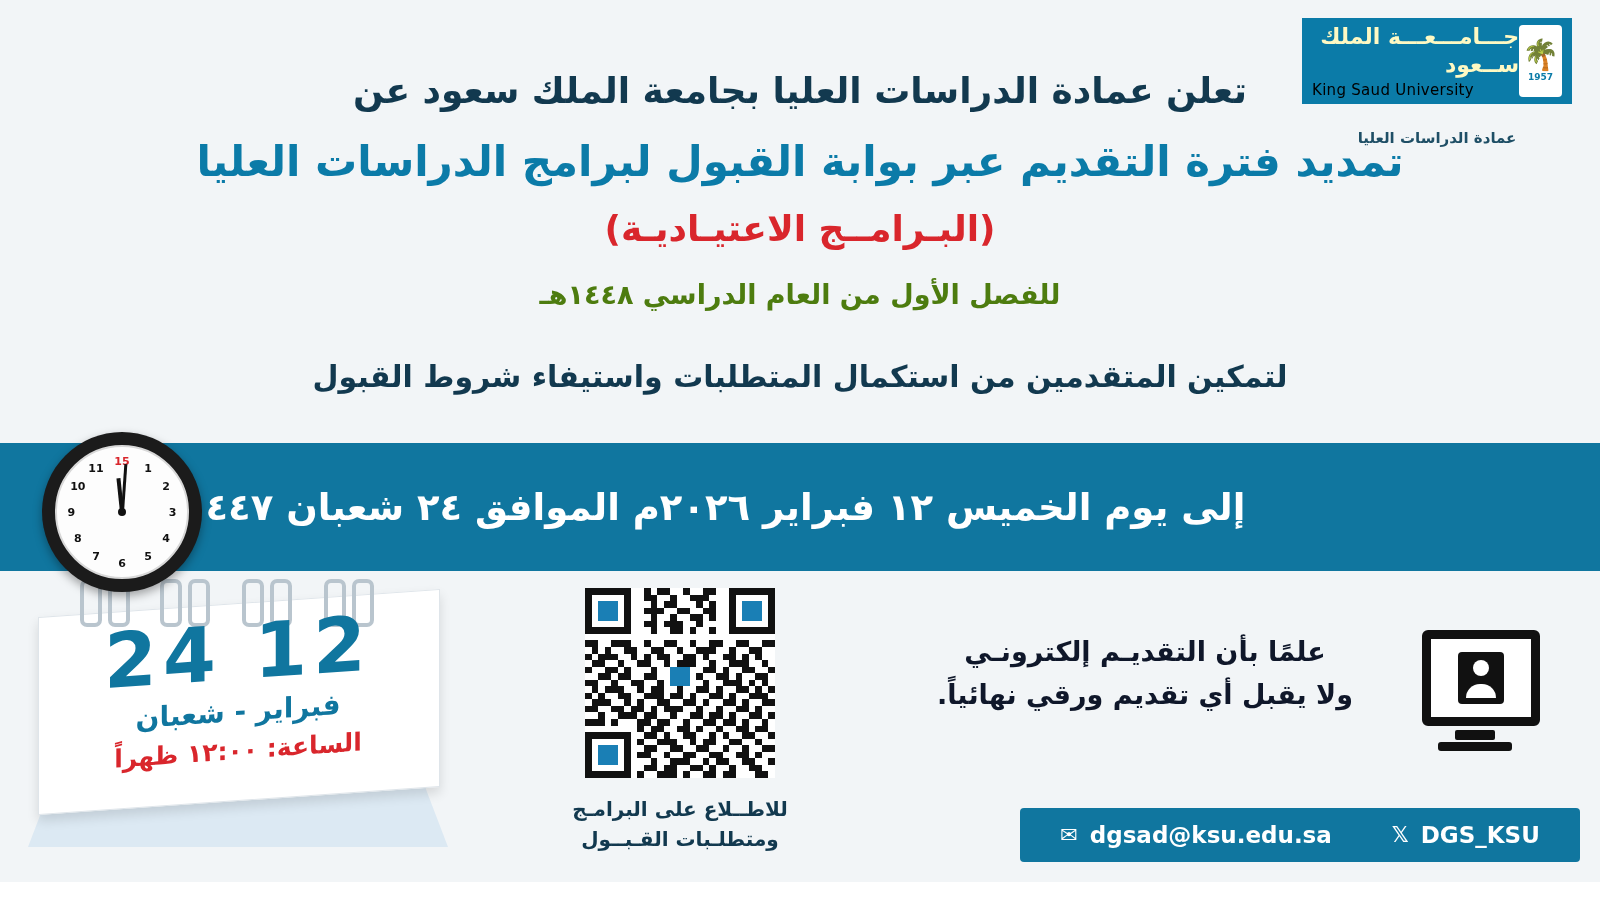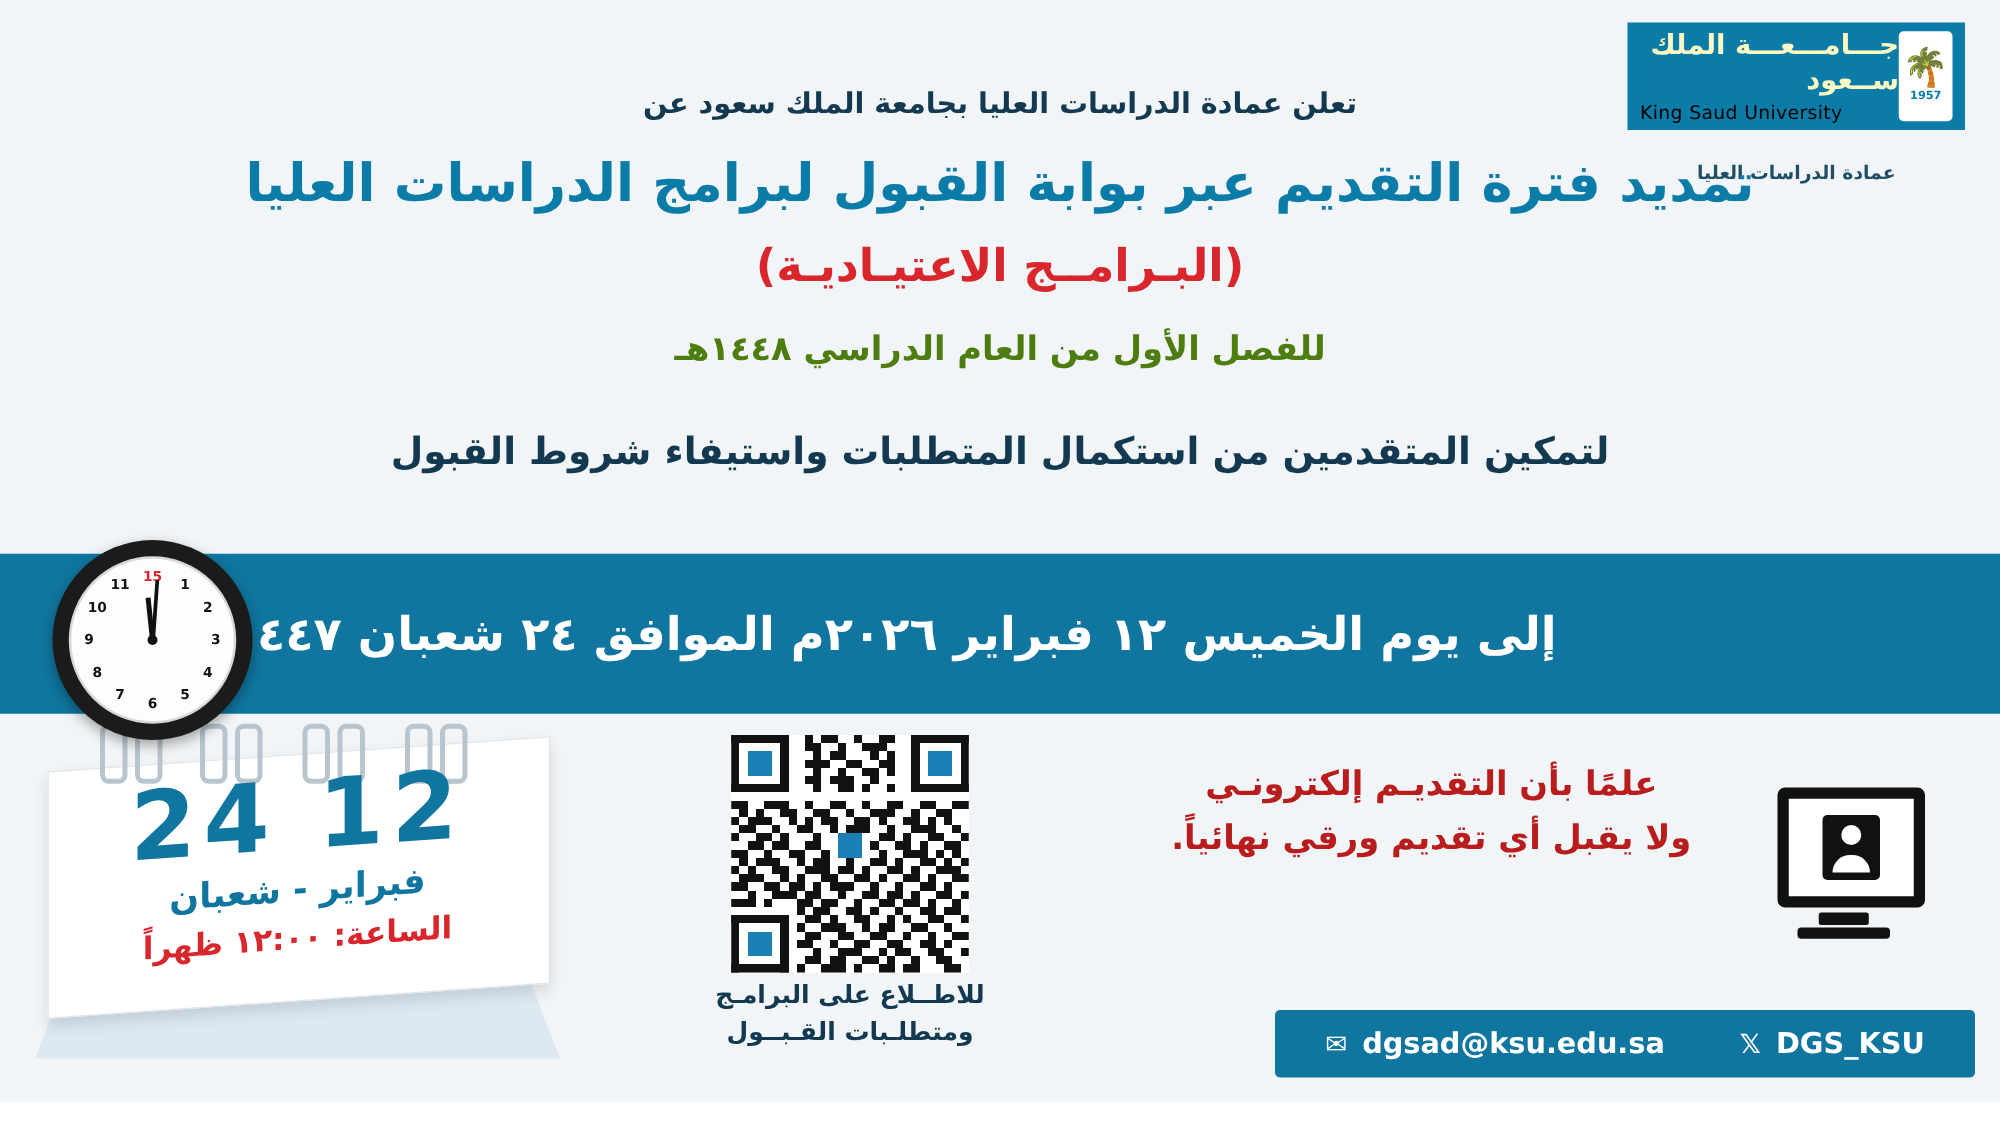--- a/index.html
+++ b/index.html
@@ -84,21 +84,21 @@
   .headlines {
     position: absolute;
     top: 70px;
     right: 0;
     left: 0;
     text-align: center;
     direction: rtl;
   }
   .line-1 {
     color: #12394f;
-    font-size: 23px;
+    font-size: 36px;
     font-weight: bold;
     margin: 0 0 26px 0;
     letter-spacing: .5px;
   }
   .line-2 {
     color: #0b7ba8;
     font-size: 42px;
     font-weight: bold;
     margin: 0 0 22px 0;
     letter-spacing: .5px;
@@ -281,33 +281,33 @@
     margin: 0 auto;
     background: #ffffff;
     position: relative;
   }
   .qr-caption {
     direction: rtl;
     color: #12394f;
     font-size: 20px;
     font-weight: bold;
     line-height: 1.5;
-    margin-top: 2px;
+    margin-top: 16px;
     letter-spacing: 1px;
   }
 
   
   .notice {
     position: absolute;
-    top: 606px;
+    top: 630px;
     right: 240px;
     width: 430px;
     text-align: center;
     direction: rtl;
-    color: #b91c1c;
+    color: #0f172a;
     font-size: 27px;
     font-weight: bold;
     line-height: 1.6;
     letter-spacing: .5px;
   }
   .screen-icon {
     position: absolute;
     top: 630px;
     right: 60px;
     width: 130px;

